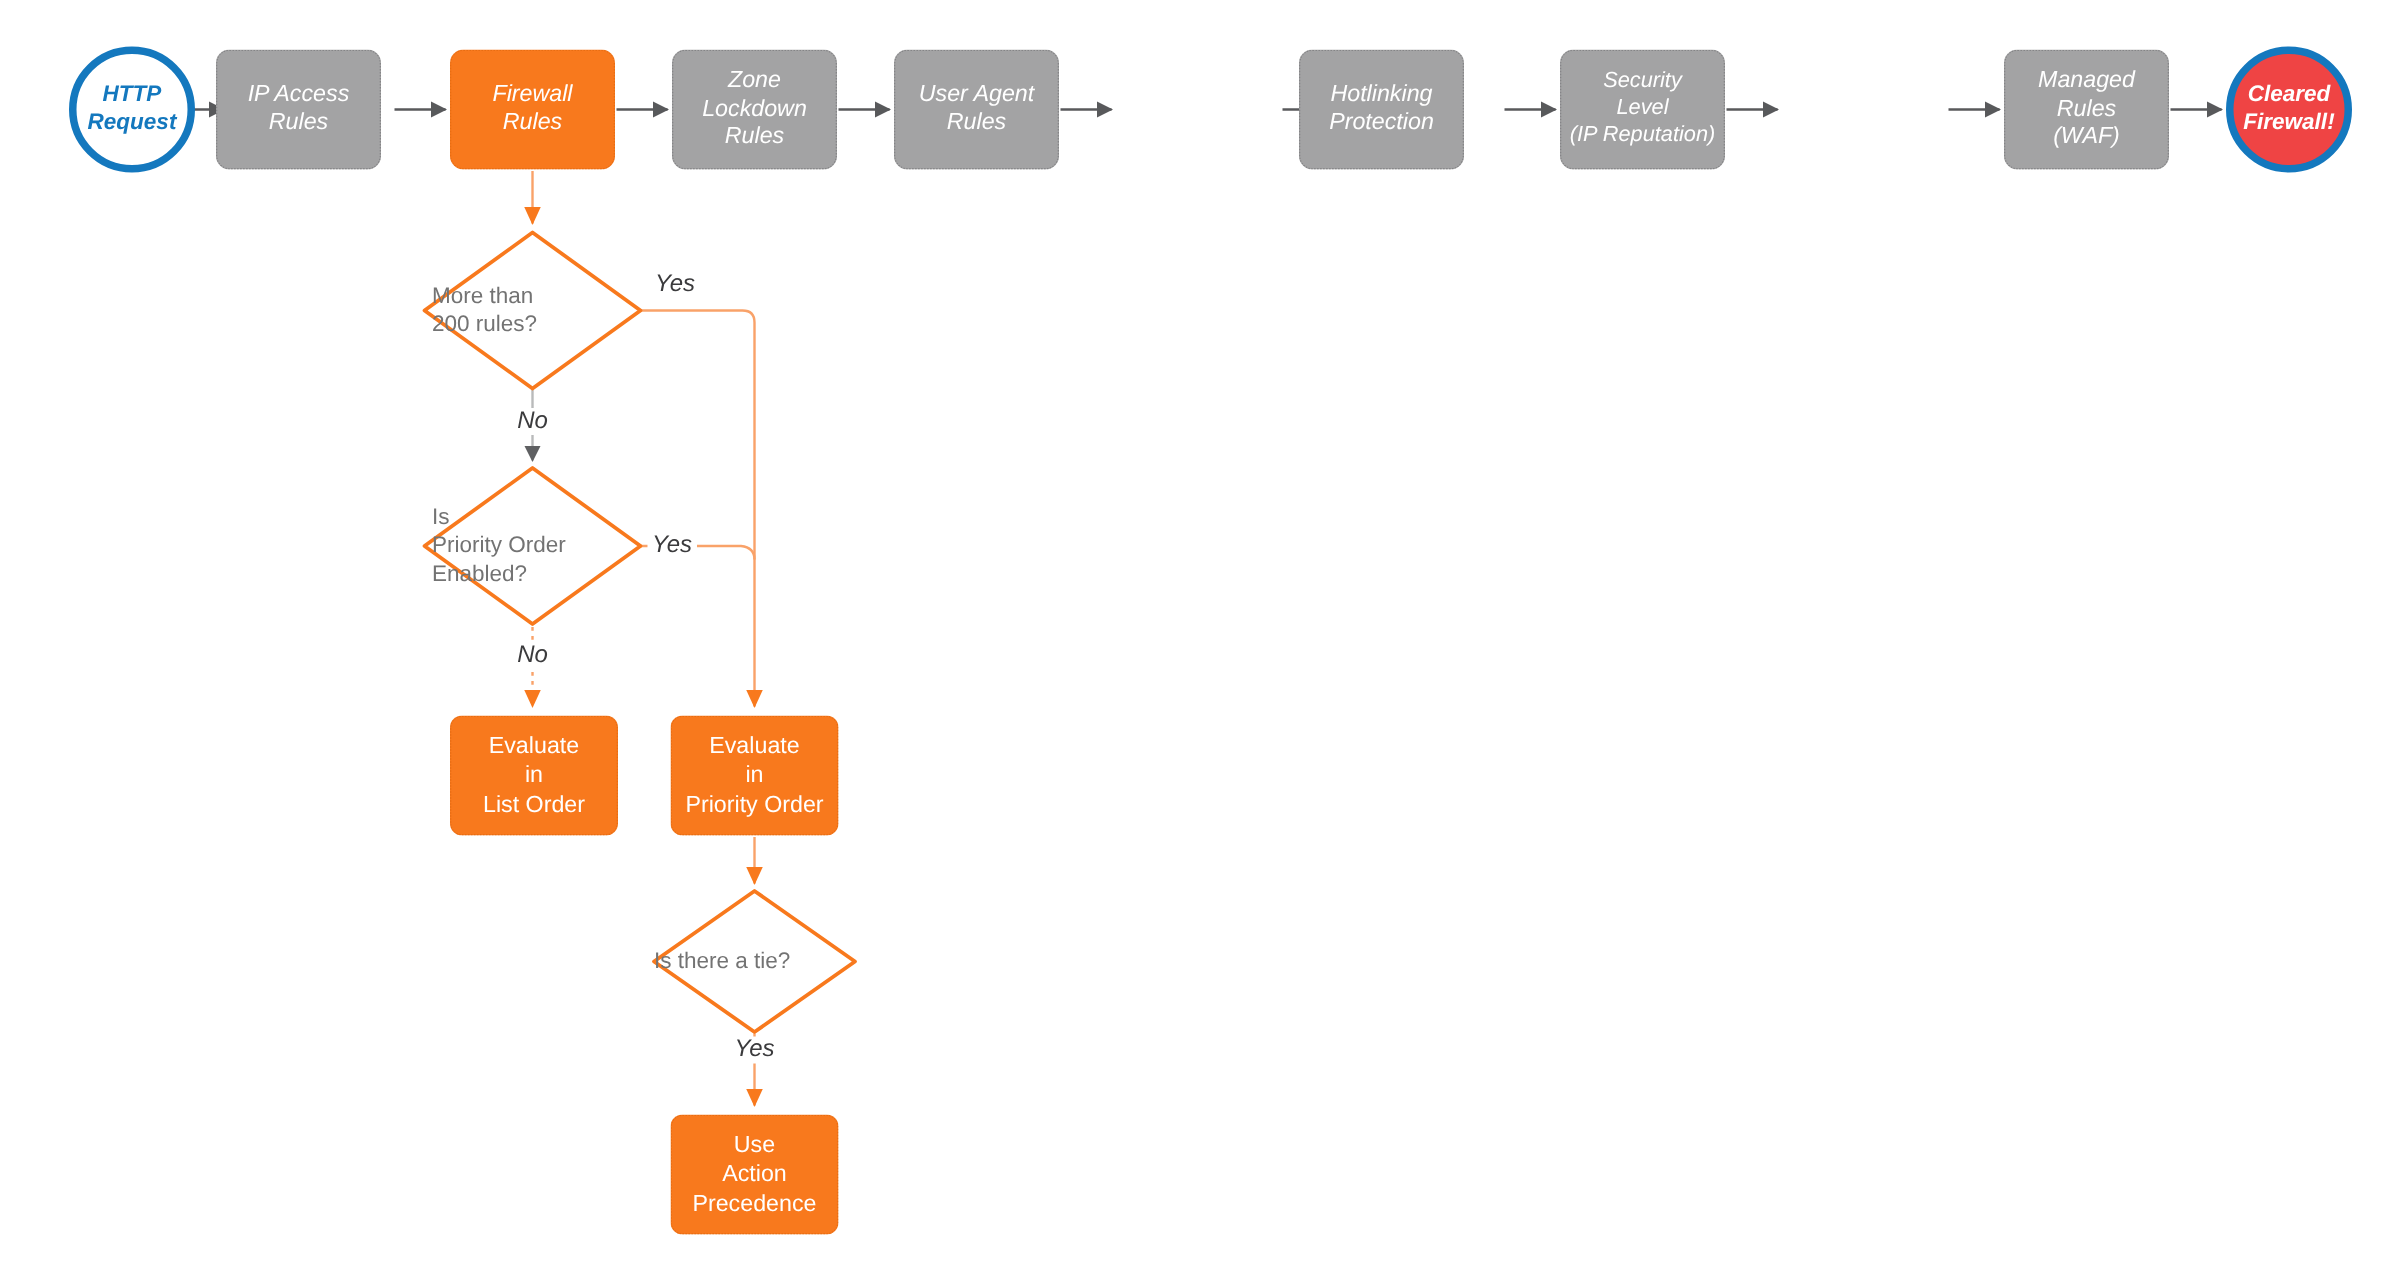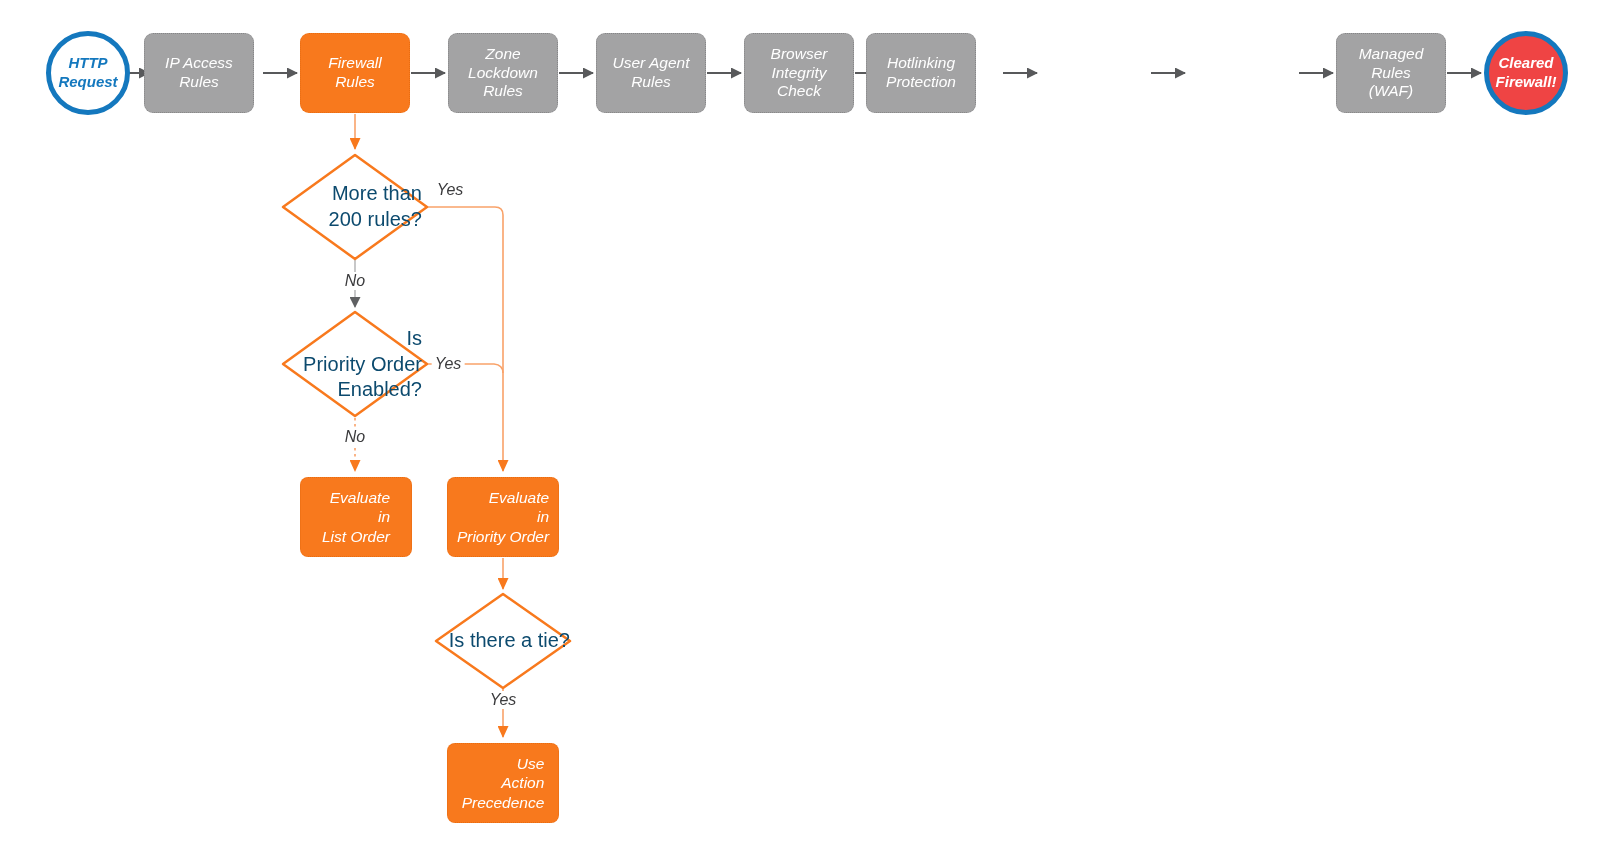--- a/index.html
+++ b/index.html
@@ -12,31 +12,31 @@
     text-align:center;white-space:pre-line;box-sizing:border-box;}
   .stage{
     width:110px;height:80px;top:33px;border-radius:9px;
     background:#A3A3A4;border:1px dotted rgba(110,110,112,0.55);
     color:#ffffff;font-style:italic;font-size:15.5px;line-height:1.22;
   }
   .stage.highlight{background:#F8791D;border:1px dotted rgba(214,96,8,0.45);}
   .action{
     width:112px;height:80px;border-radius:8px;background:#F8791D;
     border:1px dotted rgba(214,96,8,0.45);
-    color:#ffffff;font-style:italic;font-size:15.5px;line-height:1.25;text-align:right;
+    color:#ffffff;font-size:15.5px;line-height:1.25;
   }
   .terminal{
     width:84px;height:84px;border-radius:50%;
     font-weight:bold;font-style:italic;font-size:15px;line-height:1.25;
   }
   .terminal.start{background:#ffffff;border:5px solid #1478BE;color:#1478BE;}
   .terminal.end{background:#ef4444;border:5px solid #1478BE;color:#ffffff;}
   .diamond-label{
-    position:absolute;width:134px;text-align:right;white-space:pre-line;
-    color:#0c4a6e;font-size:20px;line-height:1.28;
+    position:absolute;width:134px;text-align:left;white-space:pre-line;
+    color:#737373;font-size:15px;line-height:1.28;
     transform:translate(-50%,-50%);
   }
   .edge-label{
     position:absolute;transform:translate(-50%,-50%);
     color:#3B3B3D;font-style:italic;font-size:16px;
     background:#ffffff;padding:0 3px;
   }
 </style>
 </head>
 <body>
@@ -98,25 +98,25 @@
 
   <div class="node stage" style="left:144px;">IP Access
 Rules</div>
   <div class="node stage highlight" style="left:300px;">Firewall
 Rules</div>
   <div class="node stage" style="left:448px;font-style:italic;">Zone
 Lockdown
 Rules</div>
   <div class="node stage" style="left:596px;">User Agent
 Rules</div>
-  <div class="node stage" style="left:744px;">Browser
-Integrity
-Check</div>
   <div class="node stage" style="left:866px;">Hotlinking
 Protection</div>
+  <div class="node stage" style="left:1040px;font-size:14.5px;">Security
+Level
+(IP Reputation)</div>
   <div class="node stage" style="left:1336px;">Managed
 Rules
 (WAF)</div>
 
   <div class="node terminal end" style="left:1484px;top:31px;">Cleared
 Firewall!</div>
 
   <div class="diamond-label" style="left:355px;top:207px;">More than
 200 rules?</div>
   <div class="diamond-label" style="left:355px;top:364px;">Is

